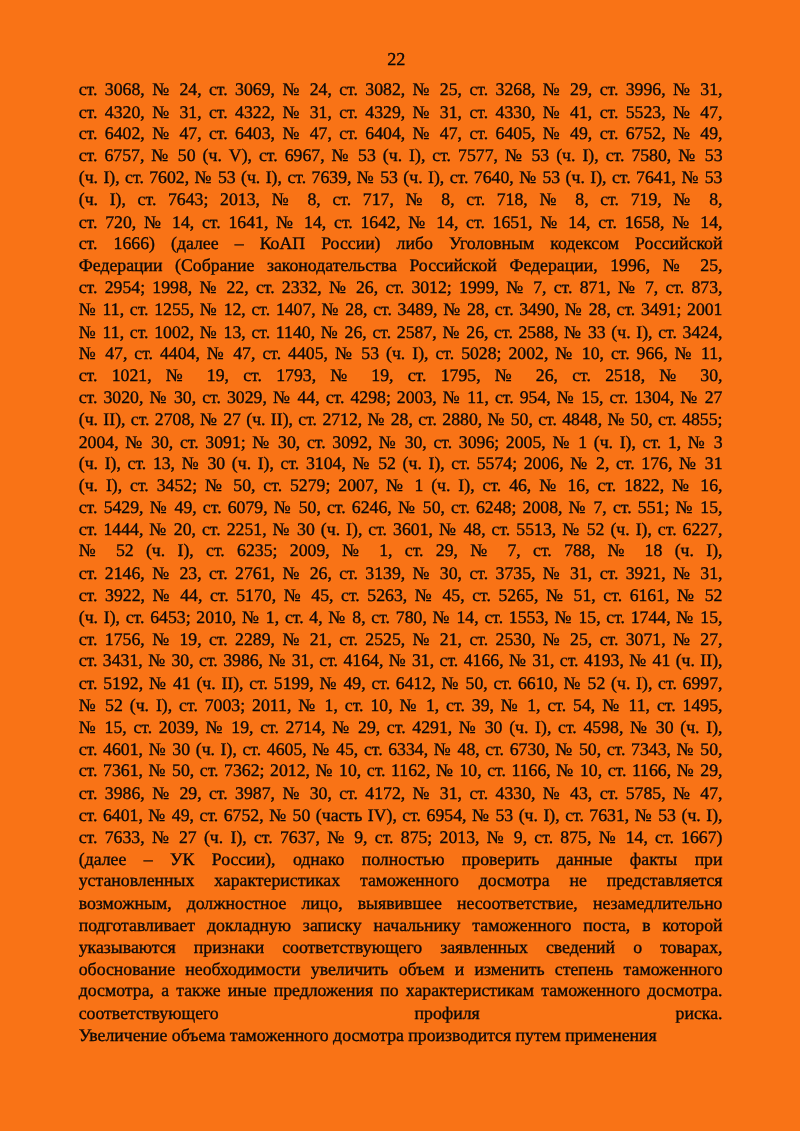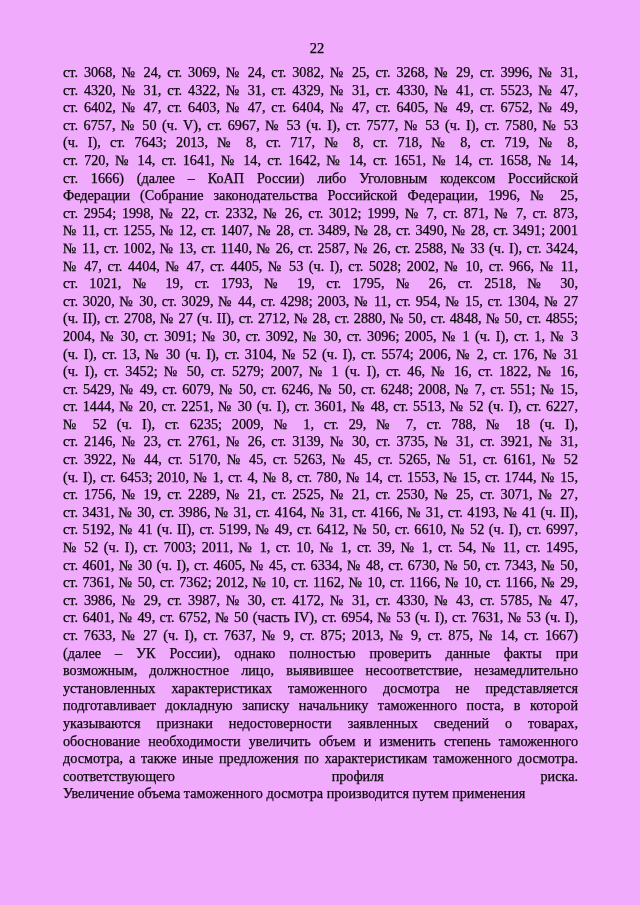--- a/index.html
+++ b/index.html
@@ -4,21 +4,21 @@
 <style>
   html, body {
     margin: 0;
     padding: 0;
     background: #ffffff;
   }
   .page {
     position: relative;
     width: 640px;
     height: 905px;
-    background: #f0abfc;
+    background: #f97316;
     overflow: hidden;
     font-family: "Liberation Serif", "DejaVu Serif", serif;
     color: #0a0a0a;
   }
   .page-number {
     position: absolute;
     top: 40px;
     left: 0;
     right: 6px;
     text-align: center;
@@ -48,20 +48,21 @@
 </head>
 <body>
 
 <div class="page">
   <div class="page-number">22</div>
   <div class="body-text">
       <div class="text-line">ст. 3068, № 24, ст. 3069, № 24, ст. 3082, № 25, ст. 3268, № 29, ст. 3996, № 31,</div>
       <div class="text-line">ст. 4320, № 31, ст. 4322, № 31, ст. 4329, № 31, ст. 4330, № 41, ст. 5523, № 47,</div>
       <div class="text-line">ст. 6402, № 47, ст. 6403, № 47, ст. 6404, № 47, ст. 6405, № 49, ст. 6752, № 49,</div>
       <div class="text-line">ст. 6757, № 50 (ч. V), ст. 6967, № 53 (ч. I), ст. 7577, № 53 (ч. I), ст. 7580, № 53</div>
+      <div class="text-line">(ч. I), ст. 7602, № 53 (ч. I), ст. 7639, № 53 (ч. I), ст. 7640, № 53 (ч. I), ст. 7641, № 53</div>
       <div class="text-line">(ч. I), ст. 7643; 2013, № 8, ст. 717, № 8, ст. 718, № 8, ст. 719, № 8,</div>
       <div class="text-line">ст. 720, № 14, ст. 1641, № 14, ст. 1642, № 14, ст. 1651, № 14, ст. 1658, № 14,</div>
       <div class="text-line">ст. 1666) (далее – КоАП России) либо Уголовным кодексом Российской</div>
       <div class="text-line">Федерации (Собрание законодательства Российской Федерации, 1996, № 25,</div>
       <div class="text-line">ст. 2954; 1998, № 22, ст. 2332, № 26, ст. 3012; 1999, № 7, ст. 871, № 7, ст. 873,</div>
       <div class="text-line">№ 11, ст. 1255, № 12, ст. 1407, № 28, ст. 3489, № 28, ст. 3490, № 28, ст. 3491; 2001</div>
       <div class="text-line">№ 11, ст. 1002, № 13, ст. 1140, № 26, ст. 2587, № 26, ст. 2588, № 33 (ч. I), ст. 3424,</div>
       <div class="text-line">№ 47, ст. 4404, № 47, ст. 4405, № 53 (ч. I), ст. 5028; 2002, № 10, ст. 966, № 11,</div>
       <div class="text-line">ст. 1021, № 19, ст. 1793, № 19, ст. 1795, № 26, ст. 2518, № 30,</div>
       <div class="text-line">ст. 3020, № 30, ст. 3029, № 44, ст. 4298; 2003, № 11, ст. 954, № 15, ст. 1304, № 27</div>
@@ -72,28 +73,29 @@
       <div class="text-line">ст. 5429, № 49, ст. 6079, № 50, ст. 6246, № 50, ст. 6248; 2008, № 7, ст. 551; № 15,</div>
       <div class="text-line">ст. 1444, № 20, ст. 2251, № 30 (ч. I), ст. 3601, № 48, ст. 5513, № 52 (ч. I), ст. 6227,</div>
       <div class="text-line">№ 52 (ч. I), ст. 6235; 2009, № 1, ст. 29, № 7, ст. 788, № 18 (ч. I),</div>
       <div class="text-line">ст. 2146, № 23, ст. 2761, № 26, ст. 3139, № 30, ст. 3735, № 31, ст. 3921, № 31,</div>
       <div class="text-line">ст. 3922, № 44, ст. 5170, № 45, ст. 5263, № 45, ст. 5265, № 51, ст. 6161, № 52</div>
       <div class="text-line">(ч. I), ст. 6453; 2010, № 1, ст. 4, № 8, ст. 780, № 14, ст. 1553, № 15, ст. 1744, № 15,</div>
       <div class="text-line">ст. 1756, № 19, ст. 2289, № 21, ст. 2525, № 21, ст. 2530, № 25, ст. 3071, № 27,</div>
       <div class="text-line">ст. 3431, № 30, ст. 3986, № 31, ст. 4164, № 31, ст. 4166, № 31, ст. 4193, № 41 (ч. II),</div>
       <div class="text-line">ст. 5192, № 41 (ч. II), ст. 5199, № 49, ст. 6412, № 50, ст. 6610, № 52 (ч. I), ст. 6997,</div>
       <div class="text-line">№ 52 (ч. I), ст. 7003; 2011, № 1, ст. 10, № 1, ст. 39, № 1, ст. 54, № 11, ст. 1495,</div>
+      <div class="text-line">№ 15, ст. 2039, № 19, ст. 2714, № 29, ст. 4291, № 30 (ч. I), ст. 4598, № 30 (ч. I),</div>
       <div class="text-line">ст. 4601, № 30 (ч. I), ст. 4605, № 45, ст. 6334, № 48, ст. 6730, № 50, ст. 7343, № 50,</div>
       <div class="text-line">ст. 7361, № 50, ст. 7362; 2012, № 10, ст. 1162, № 10, ст. 1166, № 10, ст. 1166, № 29,</div>
       <div class="text-line">ст. 3986, № 29, ст. 3987, № 30, ст. 4172, № 31, ст. 4330, № 43, ст. 5785, № 47,</div>
       <div class="text-line">ст. 6401, № 49, ст. 6752, № 50 (часть IV), ст. 6954, № 53 (ч. I), ст. 7631, № 53 (ч. I),</div>
       <div class="text-line">ст. 7633, № 27 (ч. I), ст. 7637, № 9, ст. 875; 2013, № 9, ст. 875, № 14, ст. 1667)</div>
       <div class="text-line">(далее – УК России), однако полностью проверить данные факты при</div>
+      <div class="text-line">установленных характеристиках таможенного досмотра не представляется</div>
       <div class="text-line">возможным, должностное лицо, выявившее несоответствие, незамедлительно</div>
-      <div class="text-line">установленных характеристиках таможенного досмотра не представляется</div>
       <div class="text-line">подготавливает докладную записку начальнику таможенного поста, в которой</div>
-      <div class="text-line">указываются признаки недостоверности заявленных сведений о товарах,</div>
+      <div class="text-line">указываются признаки соответствующего заявленных сведений о товарах,</div>
       <div class="text-line">обоснование необходимости увеличить объем и изменить степень таможенного</div>
       <div class="text-line">досмотра, а также иные предложения по характеристикам таможенного досмотра.</div>
       <div class="text-line">соответствующего профиля риска.</div>
       <div class="text-line">Увеличение объема таможенного досмотра производится путем применения</div>
     </div>
 </div>
 
 </body></html>

